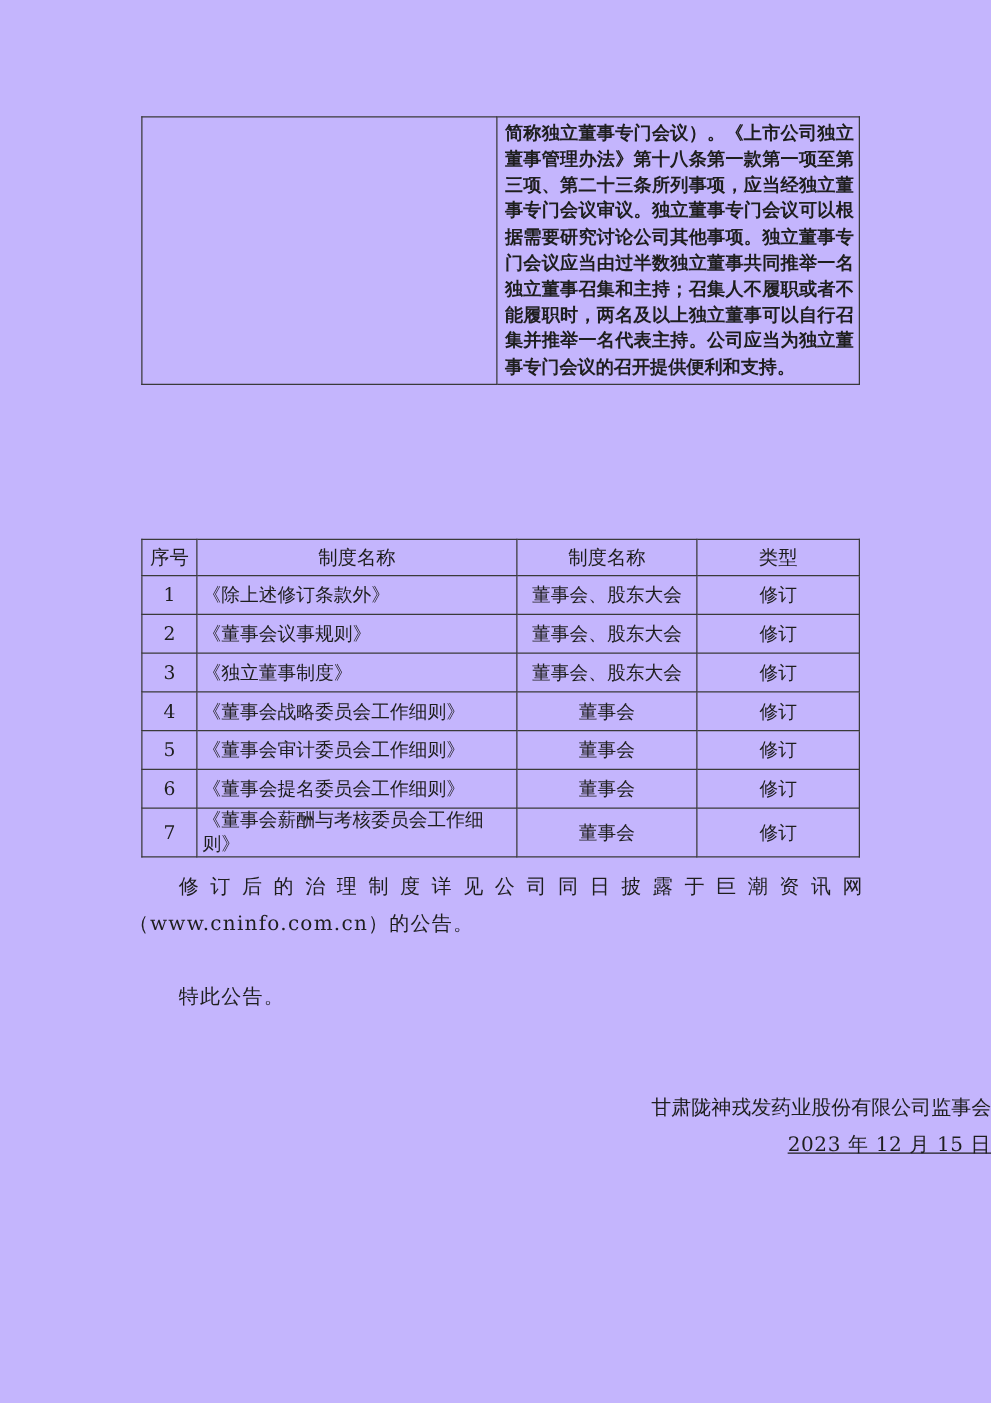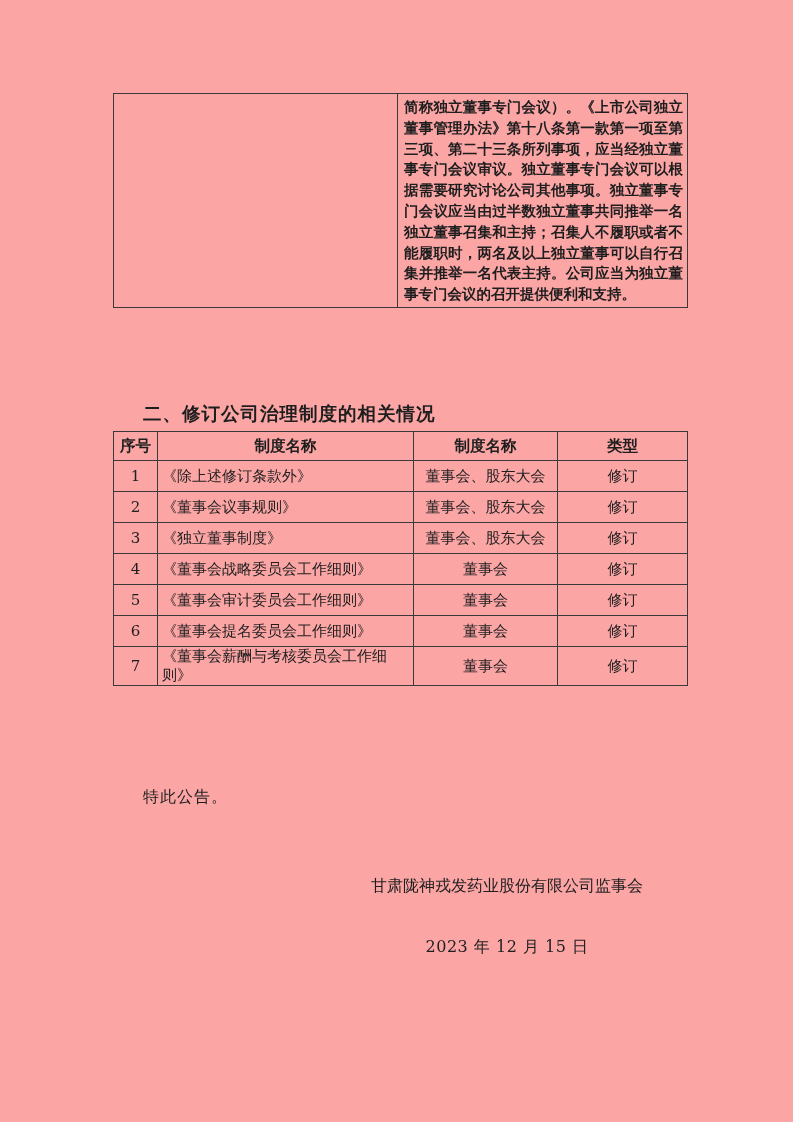--- a/index.html
+++ b/index.html
@@ -3,21 +3,21 @@
 <meta charset="utf-8">
 <style>
   * { margin: 0; padding: 0; box-sizing: border-box; }
   html, body { background: #888; }
   body { font-family: "DejaVu Serif", "Liberation Serif", serif; }
   .page {
     position: relative;
     width: 793px;
     height: 1122px;
     margin: 0 auto;
-    background: #fca5a5;
+    background: #c4b5fd;
     color: #1e1e1e;
     overflow: hidden;
   }
 
   
   .cont-table {
     position: absolute;
     left: 113px;
     top: 93px;
     width: 574px;
@@ -83,60 +83,59 @@
   }
   .gov-table th, .gov-table td {
     border: 1.3px solid #3a3a3a;
     text-align: center;
     vertical-align: middle;
     padding: 0;
     font-weight: normal;
   }
   .gov-table th {
     height: 29px;
-    font-weight: bold;
+    font-weight: normal;
     font-size: 15.5px;
   }
   .gov-table td { height: 31px; }
   .gov-table .col-no   { width: 44px; }
   .gov-table .col-name { width: 256px; }
   .gov-table .col-org  { width: 144px; }
   .gov-table .col-type { width: 130px; }
   .gov-table td.cell-name {
     text-align: left;
     padding-left: 4px;
   }
 
   
   .signature-block {
     position: absolute;
     left: 221px;
     top: 876px;
     width: 572px;
-    text-align: center;
+    text-align: right;
     font-size: 16px;
   }
-  .signature-date { margin-top: 40px; letter-spacing: 0.5px; }
+  .signature-date { margin-top: 9px; letter-spacing: 0.5px; text-decoration: underline; }
 </style>
 </head>
 <body>
 
 <div class="page">
 
   <table class="cont-table">
     <tbody>
         <tr>
       <td class="cell-left"></td>
       <td class="cell-right">简称独立董事专门会议）。《上市公司独立董事管理办法》第十八条第一款第一项至第三项、第二十三条所列事项，应当经独立董事专门会议审议。独立董事专门会议可以根据需要研究讨论公司其他事项。独立董事专门会议应当由过半数独立董事共同推举一名独立董事召集和主持；召集人不履职或者不能履职时，两名及以上独立董事可以自行召集并推举一名代表主持。公司应当为独立董事专门会议的召开提供便利和支持。</td>
     </tr>
   </tbody>
     </table>
 
 
-  <div class="section-heading">二、修订公司治理制度的相关情况</div>
 
   <table class="gov-table">
     <colgroup>
       <col class="col-no">
         <col class="col-name">
         <col class="col-org">
         <col class="col-type">
     </colgroup>
     <tbody>
         <tr>
@@ -183,20 +182,21 @@
     </tr>
     <tr>
       <td>7</td>
       <td class="cell-name">《董事会薪酬与考核委员会工作细则》</td>
       <td>董事会</td>
       <td>修订</td>
     </tr>
   </tbody>
     </table>
 
+  <div class="para para-2">修订后的治理制度详见公司同日披露于巨潮资讯网（www.cninfo.com.cn）的公告。</div>
 
   <div class="closing">特此公告。</div>
 
   <div class="signature-block">
     <div class="signature-company">甘肃陇神戎发药业股份有限公司监事会</div>
     <div class="signature-date">2023 年 12 月 15 日</div>
   </div>
 
 </div>
 

